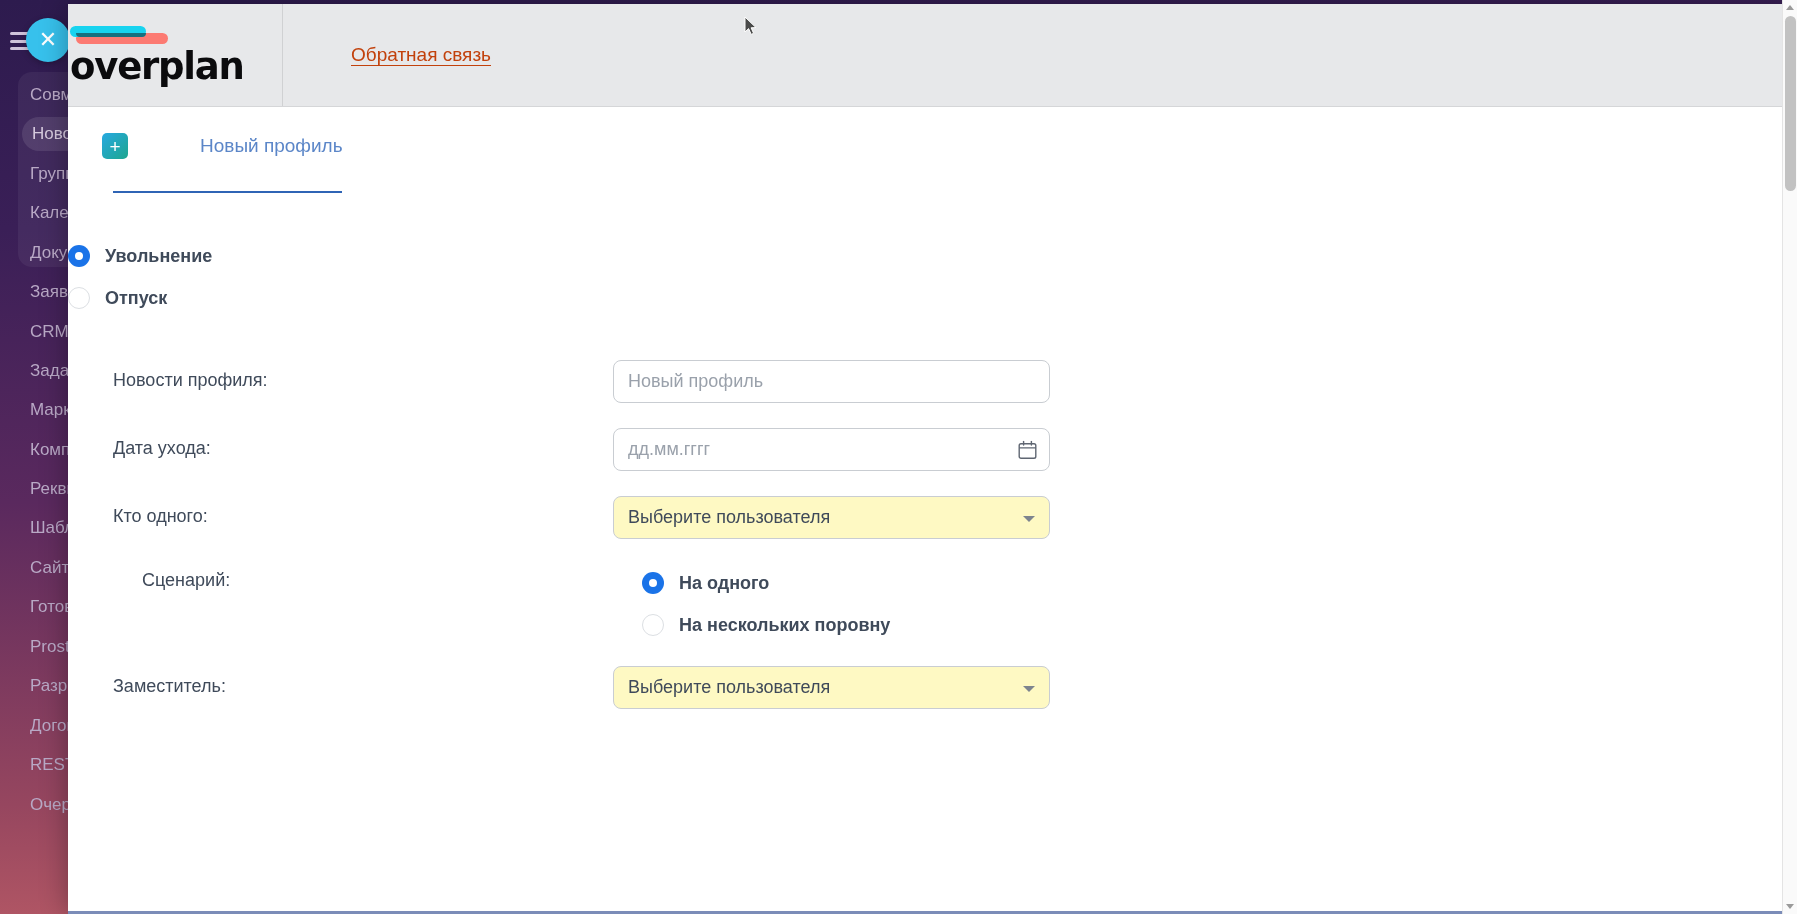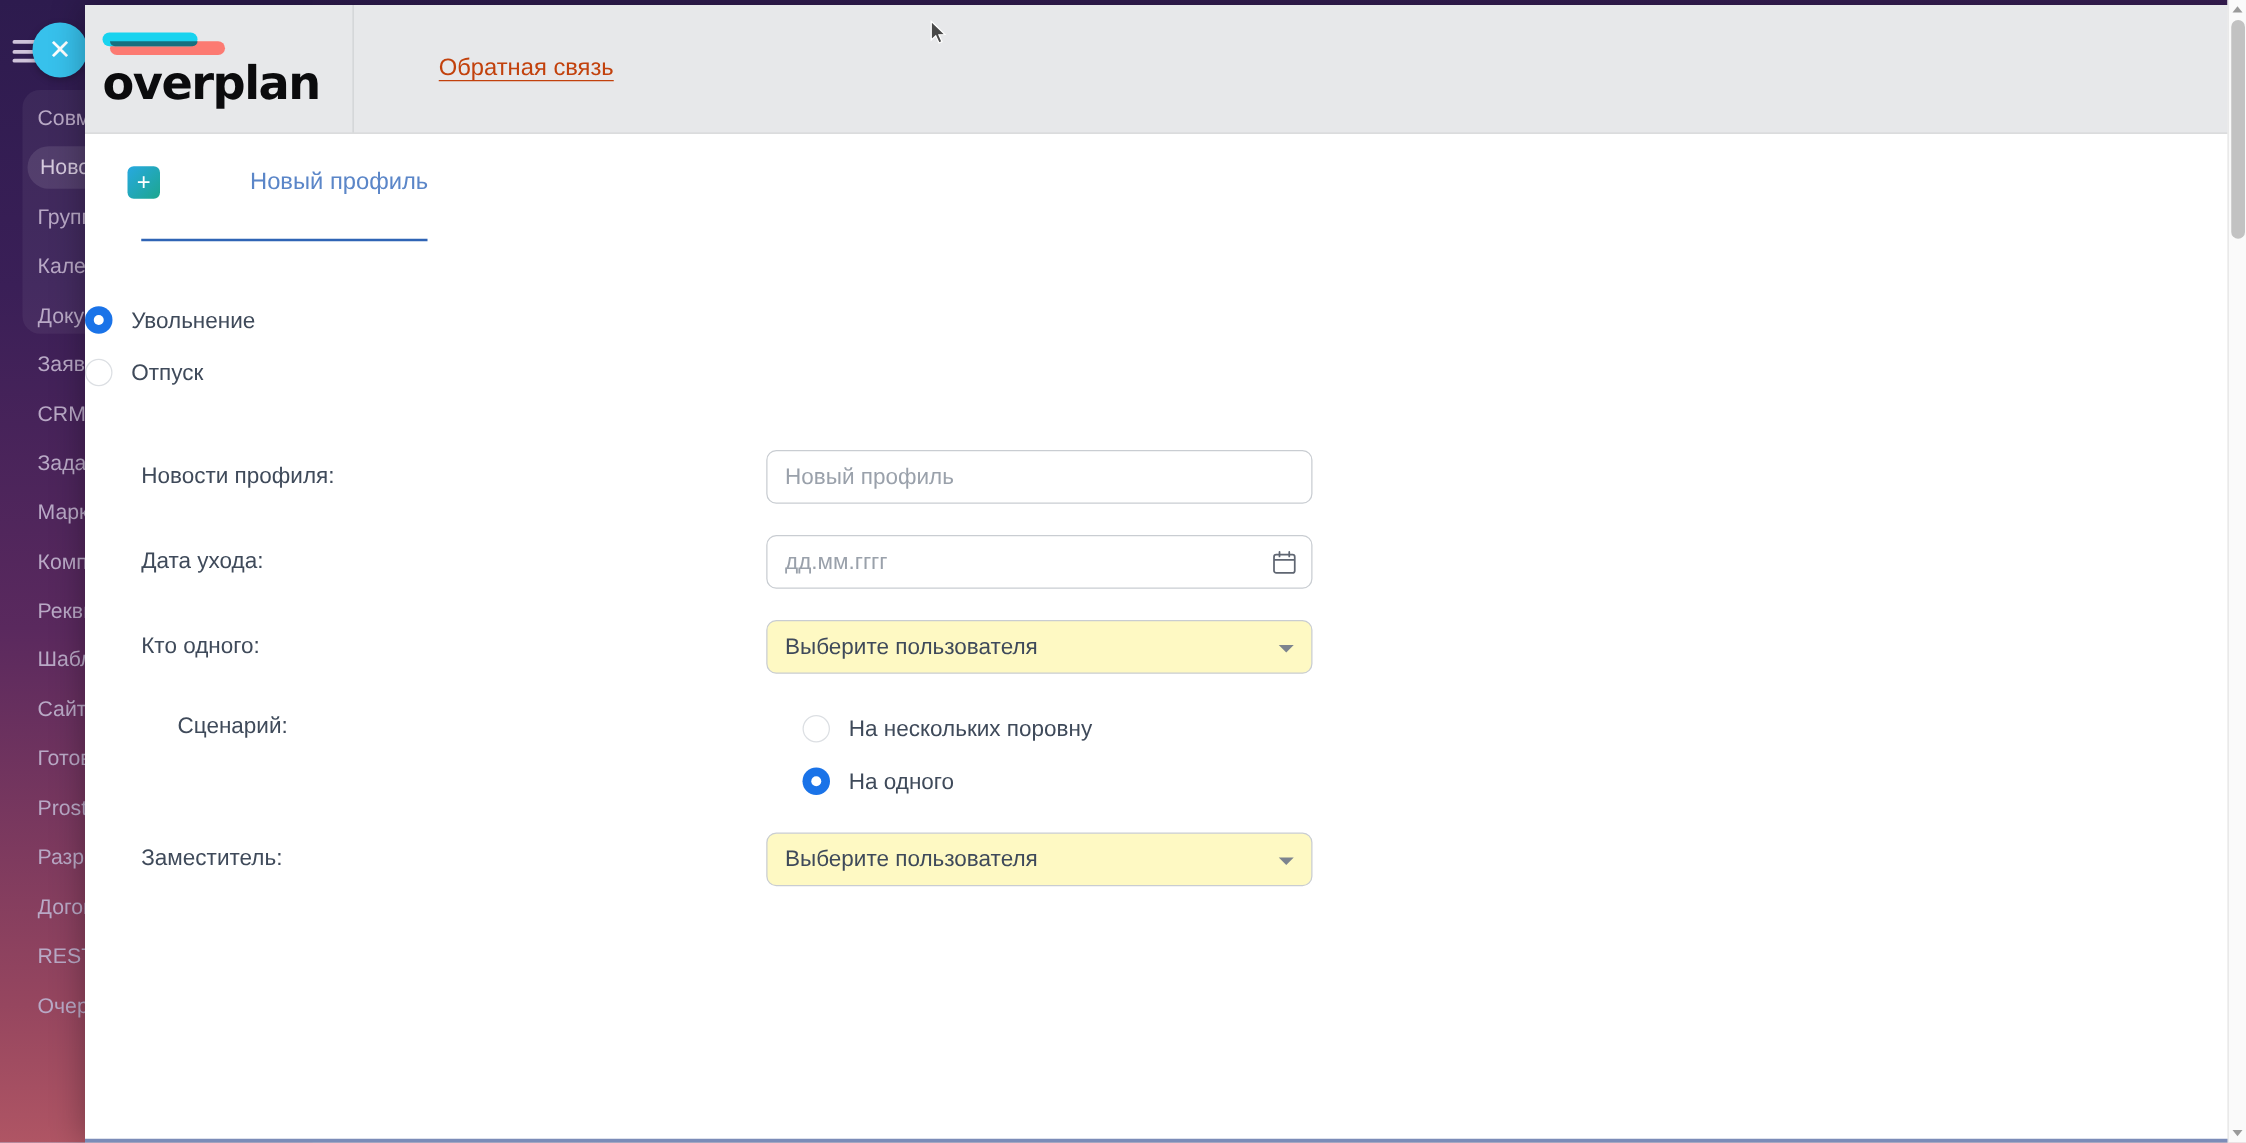--- a/index.html
+++ b/index.html
@@ -90,21 +90,21 @@
     background: #e7e8ea;
     border-bottom: 1px solid #d5d6d8;
     display: flex;
     align-items: stretch;
   }
   #logo-cell {
     width: 215px;
     border-right: 1px solid #d0d1d3;
     display: flex; flex-direction: column;
     justify-content: center;
-    padding-left: 14px;
+    padding-left: 2px;
   }
   #logo-bars {
     position: relative;
     width: 100px; height: 18px;
     margin-bottom: 4px;
   }
   #logo-bar-red {
     position: absolute;
     left: 6px; top: 7px;
     width: 92px; height: 11px;
@@ -223,20 +223,21 @@
     border-radius: 50%;
     background: #ffffff;
   }
   .radio-mark.unchecked {
     border: 1.5px solid #dcdfe3;
     background: #ffffff;
   }
   .radio-label {
     color: #3f4a5a;
     font-size: 18px;
+    font-weight: bold;
   }
 
   .text-field {
     width: 437px;
     height: 43px;
     border: 1px solid #c9cdd2;
     border-radius: 8px;
     background: #ffffff;
     display: flex;
     align-items: center;
@@ -464,26 +465,26 @@
           <span class="field-value">Выберите пользователя</span>
           <span class="caret-icon"></span>
         </div>
       </div>
     </div>
 
     <div class="form-row" style="margin-top:23px;">
       <div class="row-label" style="padding-top:8px;margin-left:29px;">Сценарий:</div>
       <div class="row-control">
         <div class="radio-option">
+          <span class="radio-mark checked"></span>
+          <span class="radio-label">На одного</span>
+        </div>
+        <div class="radio-option">
           <span class="radio-mark unchecked"></span>
           <span class="radio-label">На нескольких поровну</span>
-        </div>
-        <div class="radio-option">
-          <span class="radio-mark checked"></span>
-          <span class="radio-label">На одного</span>
         </div>
       </div>
     </div>
 
     <div class="form-row" style="margin-top:20px;">
       <div class="row-label" style="padding-top:10px;">Заместитель:</div>
       <div class="row-control">
         <div class="select-field">
           <span class="field-value">Выберите пользователя</span>
           <span class="caret-icon"></span>

